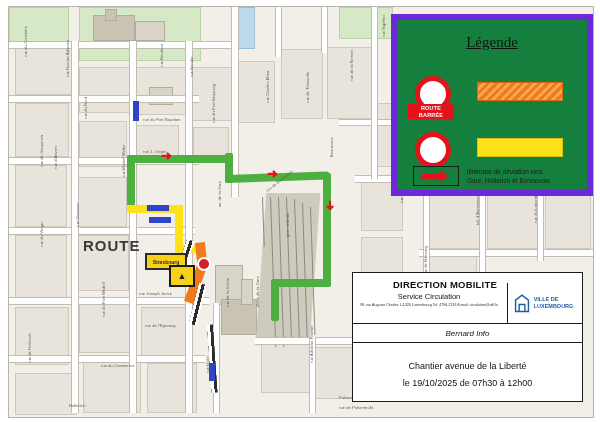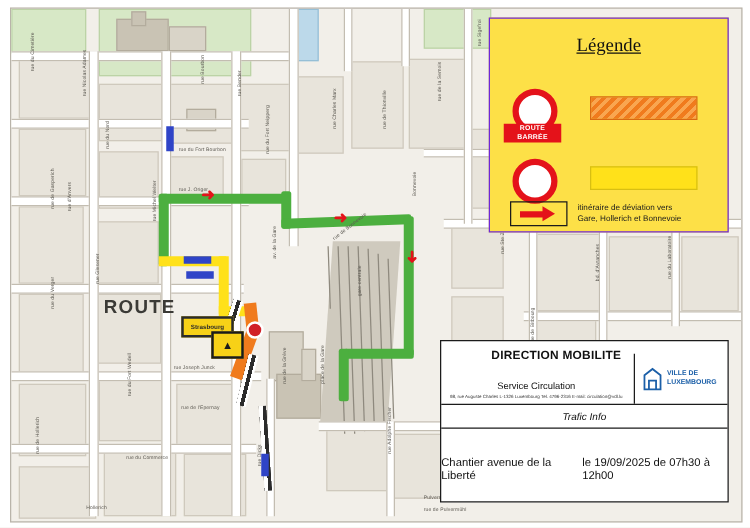--- a/index.html
+++ b/index.html
@@ -42,21 +42,21 @@
   .arrow{position:absolute;color:#e4121a;font-size:13px;font-weight:bold;line-height:1;}
 
   
   .marker{position:absolute;width:16px;height:16px;border:2px solid #2b2b2b;background:#f7d117;
           display:flex;align-items:center;justify-content:center;font-size:8px;font-weight:bold;color:#2b2b2b;}
   .pin{position:absolute;width:10px;height:10px;border-radius:50%;background:#d12026;border:2px solid #ffffff;}
 
   
   .legend{
     position:absolute;left:391px;top:14px;width:190px;height:170px;
-    background:#fde047;border:1px solid #6d28d9;
+    background:#15803d;border:6px solid #6d28d9;
   }
   .legend-title{
     text-align:center;font-size:15px;margin-top:14px;color:#111;
     text-decoration:underline;font-family:"Liberation Serif", serif;
   }
   .leg-row{position:absolute;display:flex;align-items:center;}
   .circle-red{width:26px;height:26px;border:5px solid #e4121a;border-radius:50%;background:#ffffff;}
   .swatch{width:84px;height:17px;}
   .swatch.orange{background:repeating-linear-gradient(135deg,#f07b1d 0 3px,#f9a650 3px 6px);border:1px solid #d86a12;}
   .swatch.yellow{background:#ffe11a;border:1px solid #d8bf12;}
@@ -71,25 +71,25 @@
         border-top:6px solid transparent;border-bottom:6px solid transparent;border-left:10px solid #e4121a;}
   .leg-arrow-box{position:absolute;border:1px solid #1b1b1b;width:44px;height:18px;display:flex;align-items:center;justify-content:center;}
 
   
   .infobox{
     position:absolute;left:352px;top:272px;width:229px;height:128px;
     background:#ffffff;border:1px solid #1b1b1b;
   }
   .info-top{position:relative;height:44px;border-bottom:1px solid #1b1b1b;}
   .info-title{text-align:center;font-size:9.5px;font-weight:bold;color:#111;margin-top:6px;letter-spacing:.2px;}
-  .info-sub{text-align:center;font-size:7.5px;color:#111;margin-top:14px;}
+  .info-sub{text-align:center;font-size:7.5px;color:#111;margin-top:2px;}
   .info-addr{text-align:center;font-size:3.6px;color:#333;margin-top:2px;}
   .info-mid{height:18px;border-bottom:1px solid #1b1b1b;display:flex;align-items:center;justify-content:center;}
   .info-mid span{font-size:8px;font-style:italic;color:#111;}
-  .info-bottom{height:63px;display:flex;align-items:center;justify-content:center;gap:7px;}
+  .info-bottom{height:63px;display:flex;flex-direction:column;align-items:center;justify-content:center;gap:7px;}
   .info-bottom div{font-size:9px;color:#111;}
   .vdl{
     position:absolute;right:4px;top:4px;width:70px;height:40px;border-left:1px solid #1b1b1b;
     display:flex;align-items:center;justify-content:center;gap:3px;
   }
   .vdl-text{font-size:5.5px;color:#1b5fa8;font-weight:bold;line-height:7px;text-align:left;}
   .vdl-mark{width:18px;height:20px;}
 </style>
 </head>
 <body>
@@ -294,22 +294,22 @@
           <path d="M8 26 L8 16 L16 16 L16 26" fill="none" stroke="#1b5fa8" stroke-width="2"></path>
         </svg>
         <div class="vdl-text">
           <div>VILLE DE</div>
           <div>LUXEMBOURG</div>
         </div>
       </div>
     </div>
 
     <div class="info-mid">
-      <span>Trafic Info</span>
+      <span>Bernard Info</span>
     </div>
 
     <div class="info-bottom">
       <div>Chantier avenue de la Liberté</div>
-      <div>le 19/09/2025 de 07h30 à 12h00</div>
+      <div>le 19/10/2025 de 07h30 à 12h00</div>
     </div>
   </div>
 
 </div>
 
 </body></html>

